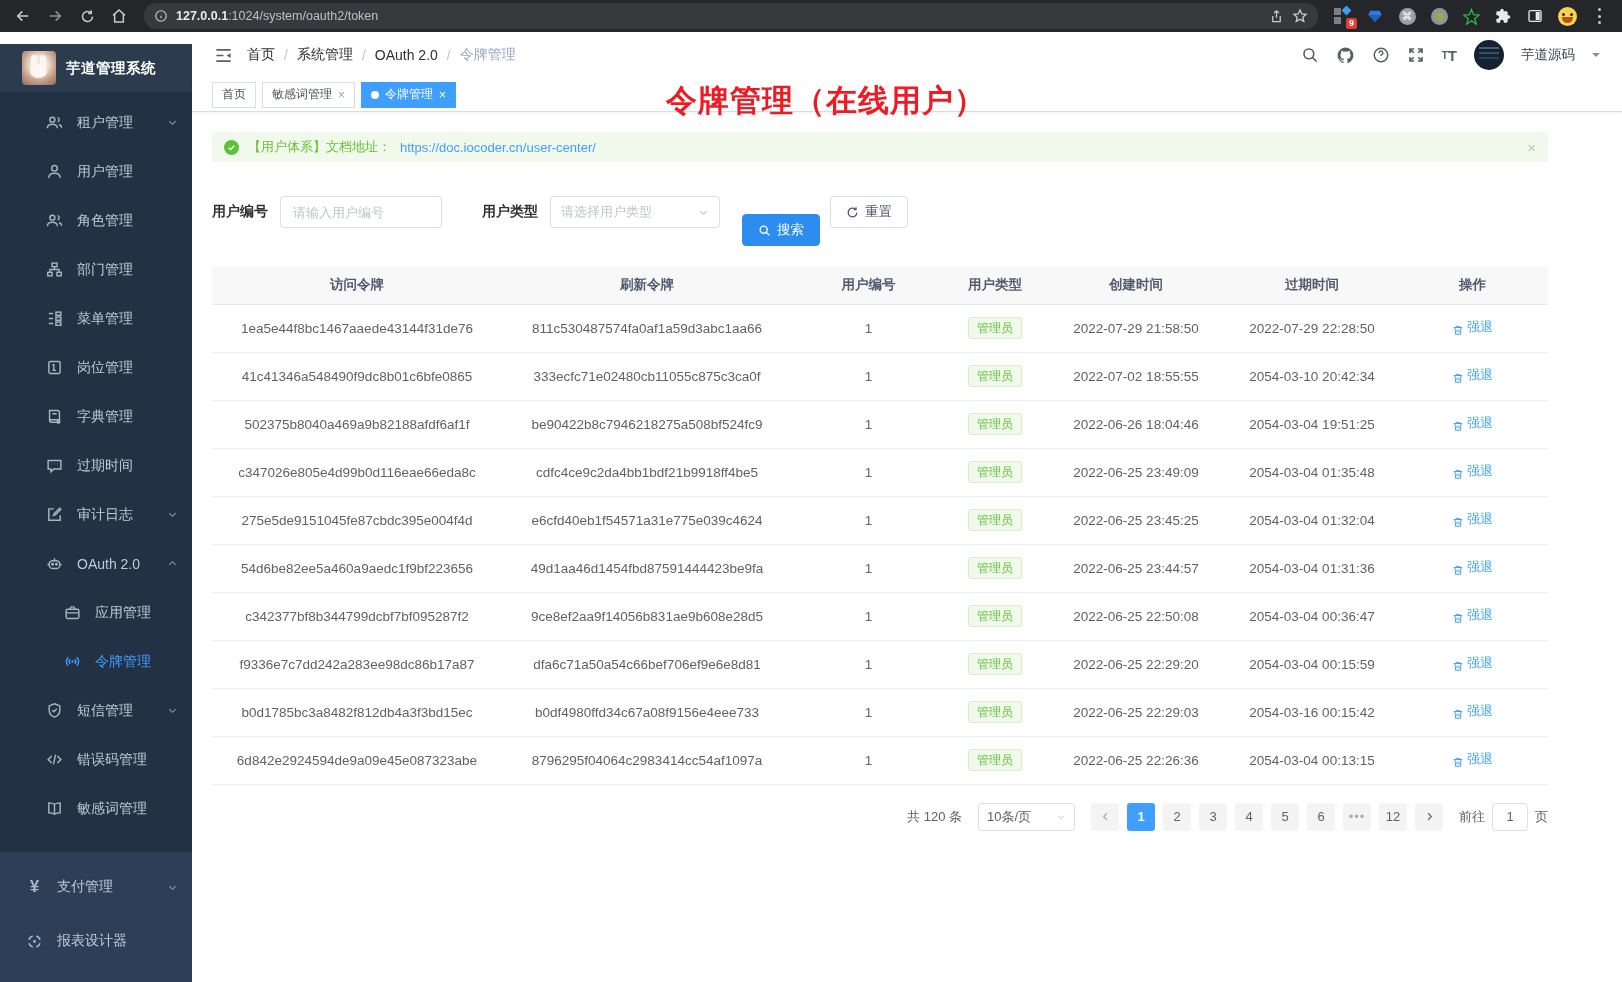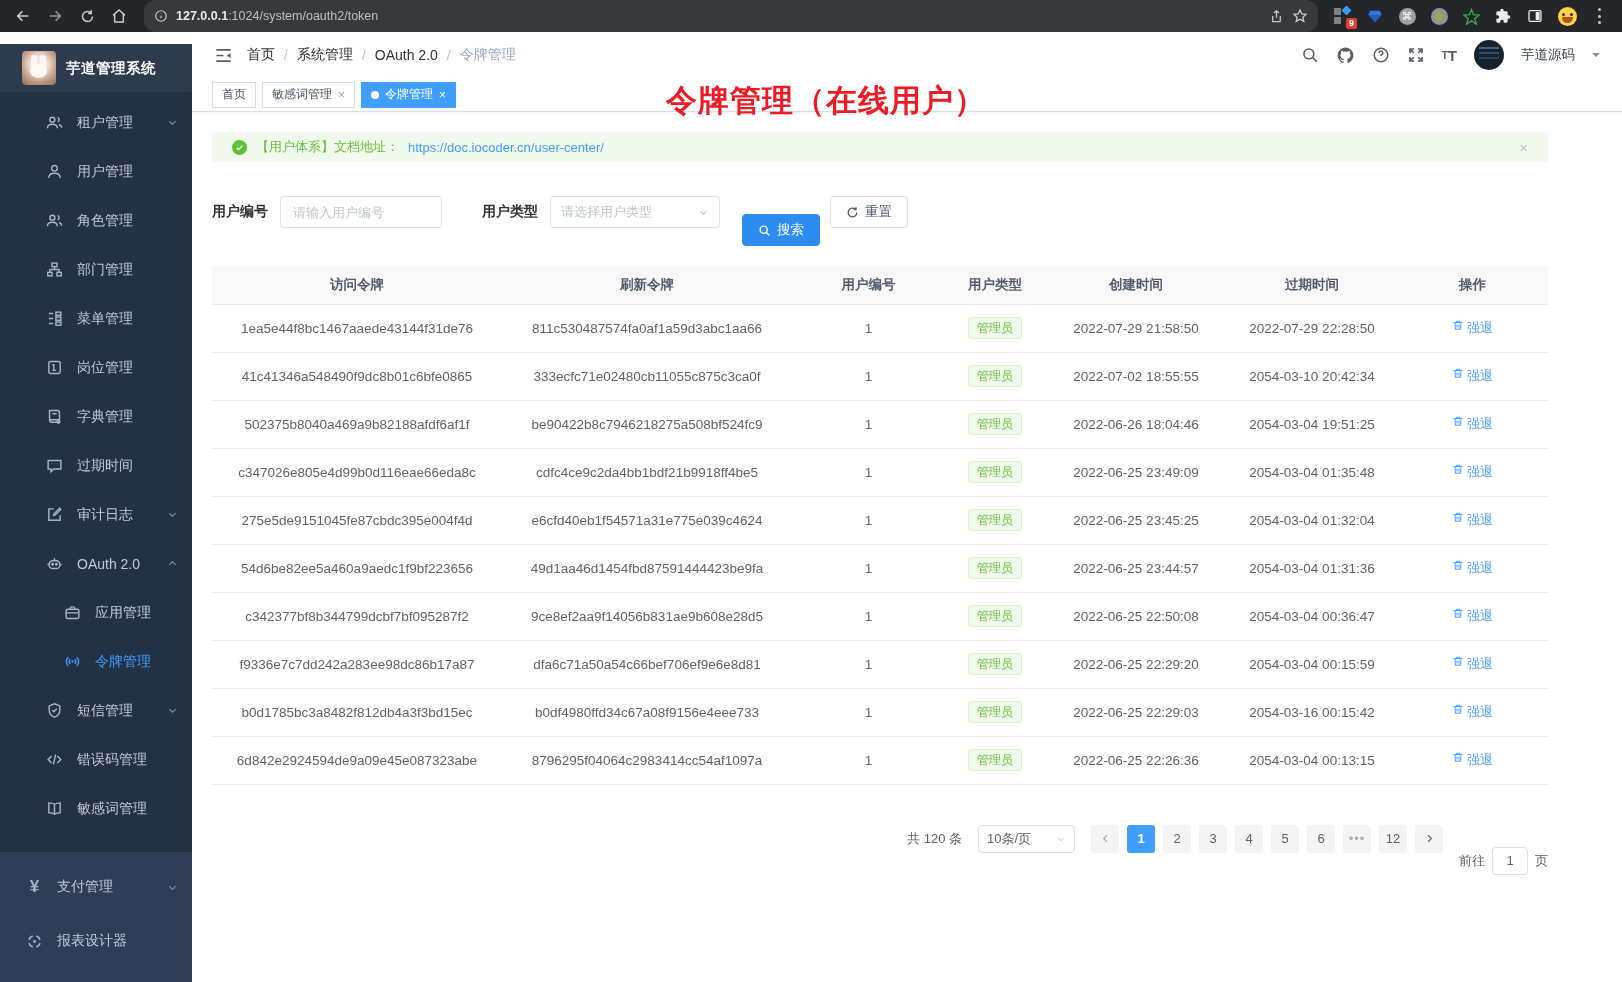--- a/index.html
+++ b/index.html
@@ -3,21 +3,21 @@
 <meta charset="utf-8">
 <style>
   * { margin:0; padding:0; box-sizing:border-box; }
   html,body { width:1622px; height:982px; }
   body { font-family:"Liberation Sans","DejaVu Sans",sans-serif; background:#fff; position:relative; overflow:hidden; }
   svg { display:block; }
 
   
   .browser { height:32px; background:#24262a; display:flex; align-items:center; padding:0 10px; gap:6px; }
   .bicon { width:26px; height:24px; display:flex; align-items:center; justify-content:center; color:#c7cacd; flex:0 0 auto; border-radius:4px; }
-  .urlpill { flex:1; height:32px; background:#37393d; border-radius:12px; display:flex; align-items:center; padding:0 10px; gap:8px; margin:0 6px; min-width:0; }
+  .urlpill { flex:1; height:26px; background:#37393d; border-radius:12px; display:flex; align-items:center; padding:0 10px; gap:8px; margin:0 6px; min-width:0; }
   .urltext { font-size:12.5px; white-space:nowrap; overflow:hidden; }
   .urlhost { color:#e8eaed; font-weight:700; }
   .urlpath { color:#bdc1c6; }
   .pill-spacer { flex:1; }
   .extgrid { position:relative; width:20px; height:18px; }
   .extgrid i { position:absolute; width:7px; height:7px; background:#7d8086; }
   .extgrid i.b1 { left:1px; top:1px; }
   .extgrid i.b2 { left:1px; top:10px; }
   .extgrid i.diam { left:10px; top:0px; background:#3d9bf0; transform:rotate(45deg); }
   .extbadge { position:absolute; right:-4px; bottom:-4px; background:#e33e32; color:#fff; font-size:9px; line-height:11px; padding:0 3px; border-radius:2px; font-weight:700; }
@@ -71,51 +71,51 @@
   .tabbar { height:34px; border-bottom:1px solid #d8dce5; box-shadow:0 1px 3px rgba(0,0,0,.06); display:flex; align-items:center; padding:0 20px; gap:6px; }
   .tab { height:26px; display:flex; align-items:center; gap:6px; padding:0 9px; border:1px solid #d8dce5; background:#fff; font-size:12px; color:#495060; cursor:pointer; }
   .tab .x { color:#9aa2af; font-size:12px; }
   .tab.active { background:#409eff; border-color:#409eff; color:#fff; }
   .tab.active .dot { width:8px; height:8px; border-radius:50%; background:#fff; }
   .tab.active .x { color:#fff; }
 
   .content { padding:20px 74px 20px 20px; }
 
   
-  .alert { background:#f0f9eb; border-radius:4px; height:30px; display:flex; align-items:center; gap:9px; padding:0 20px; }
+  .alert { background:#f0f9eb; border-radius:4px; height:30px; display:flex; align-items:center; gap:9px; padding:0 12px; }
   .ok-ic { width:15px; height:15px; border-radius:50%; background:#5bc339; display:flex; align-items:center; justify-content:center; flex:0 0 auto; }
   .alert .atext { font-size:13px; color:#67c23a; }
   .alert a { font-size:13px; color:#409eff; text-decoration:none; }
   .alert .aclose { margin-left:auto; color:#bfc4cc; font-size:15px; cursor:pointer; }
 
   
   .filters { display:flex; align-items:center; margin-top:16px; gap:10px; }
   .flabel { font-size:14px; font-weight:700; color:#303133; margin-right:2px; }
   .finput { width:162px; height:32px; border:1px solid #dcdfe6; border-radius:4px; padding:0 12px; font-size:13px; color:#606266; font-family:inherit; }
   .finput::placeholder { color:#bfc4cc; }
   .fselect { width:170px; height:32px; border:1px solid #dcdfe6; border-radius:4px; padding:0 10px; font-size:13px; color:#bfc4cc; display:flex; align-items:center; justify-content:space-between; margin-right:12px; }
   .gap { width:20px; }
   .btn { height:32px; border-radius:4px; border:1px solid #dcdfe6; background:#fff; display:flex; align-items:center; gap:6px; padding:0 15px; font-size:13.5px; color:#515a6e; cursor:pointer; font-family:inherit; }
   .btn.primary { background:#2d8cf0; border-color:#2d8cf0; color:#fff;margin-top:36px; }
 
   
   table { width:100%; border-collapse:collapse; margin-top:20px; table-layout:fixed; }
   thead th { background:#f8f8f9; height:38px; font-size:13.5px; color:#515a6e; font-weight:700; text-align:center; border-bottom:1px solid #e8eaec; }
   tbody td { height:48px; text-align:center; font-size:13.5px; color:#606266; border-bottom:1px solid #ebeef5; overflow:hidden; white-space:nowrap; }
   .tag { display:inline-block; background:#f0f9eb; border:1px solid #d9efc8; color:#67c23a; font-size:12px; line-height:20px; padding:0 8px; border-radius:3px; }
-  .oplink { color:#409eff; font-size:13px; text-decoration:none; display:inline-flex; align-items:flex-start; gap:3px; cursor:pointer; }
+  .oplink { color:#409eff; font-size:13px; text-decoration:none; display:inline-flex; align-items:flex-end; gap:3px; cursor:pointer; }
 
   
   .pager { margin-top:18px; display:flex; align-items:center; justify-content:flex-end; gap:8px; font-size:13px; color:#606266; }
   .psize { width:97px; height:28px; border:1px solid #dcdfe6; border-radius:4px; display:flex; align-items:center; justify-content:space-between; padding:0 8px; color:#606266; margin:0 8px; }
   .pg { min-width:28px; height:28px; background:#f4f4f5; border:none; border-radius:3px; font-size:13px; color:#606266; display:flex; align-items:center; justify-content:center; cursor:pointer; font-family:inherit; }
   .pg.active { background:#409eff; color:#fff; font-weight:700; }
   .pg.nav { color:#a8abb2; }
   .pg.nav.on { color:#606266; }
-  .goto { display:flex; align-items:center; gap:7px; margin-left:8px;margin-top:44px; }
+  .goto { display:flex; align-items:center; gap:7px; margin-left:8px; }
   .ginput { width:36px; height:28px; border:1px solid #dcdfe6; border-radius:4px; text-align:center; font-size:13px; color:#606266; font-family:inherit; }
 
   
   .annotation { position:absolute; left:666px; top:80px; font-size:31px; font-weight:700; color:#ee1b24; letter-spacing:1px; pointer-events:none; z-index:50; }
 </style>
 </head>
 <body>
 
 <div class="browser">
   <span class="bicon">

